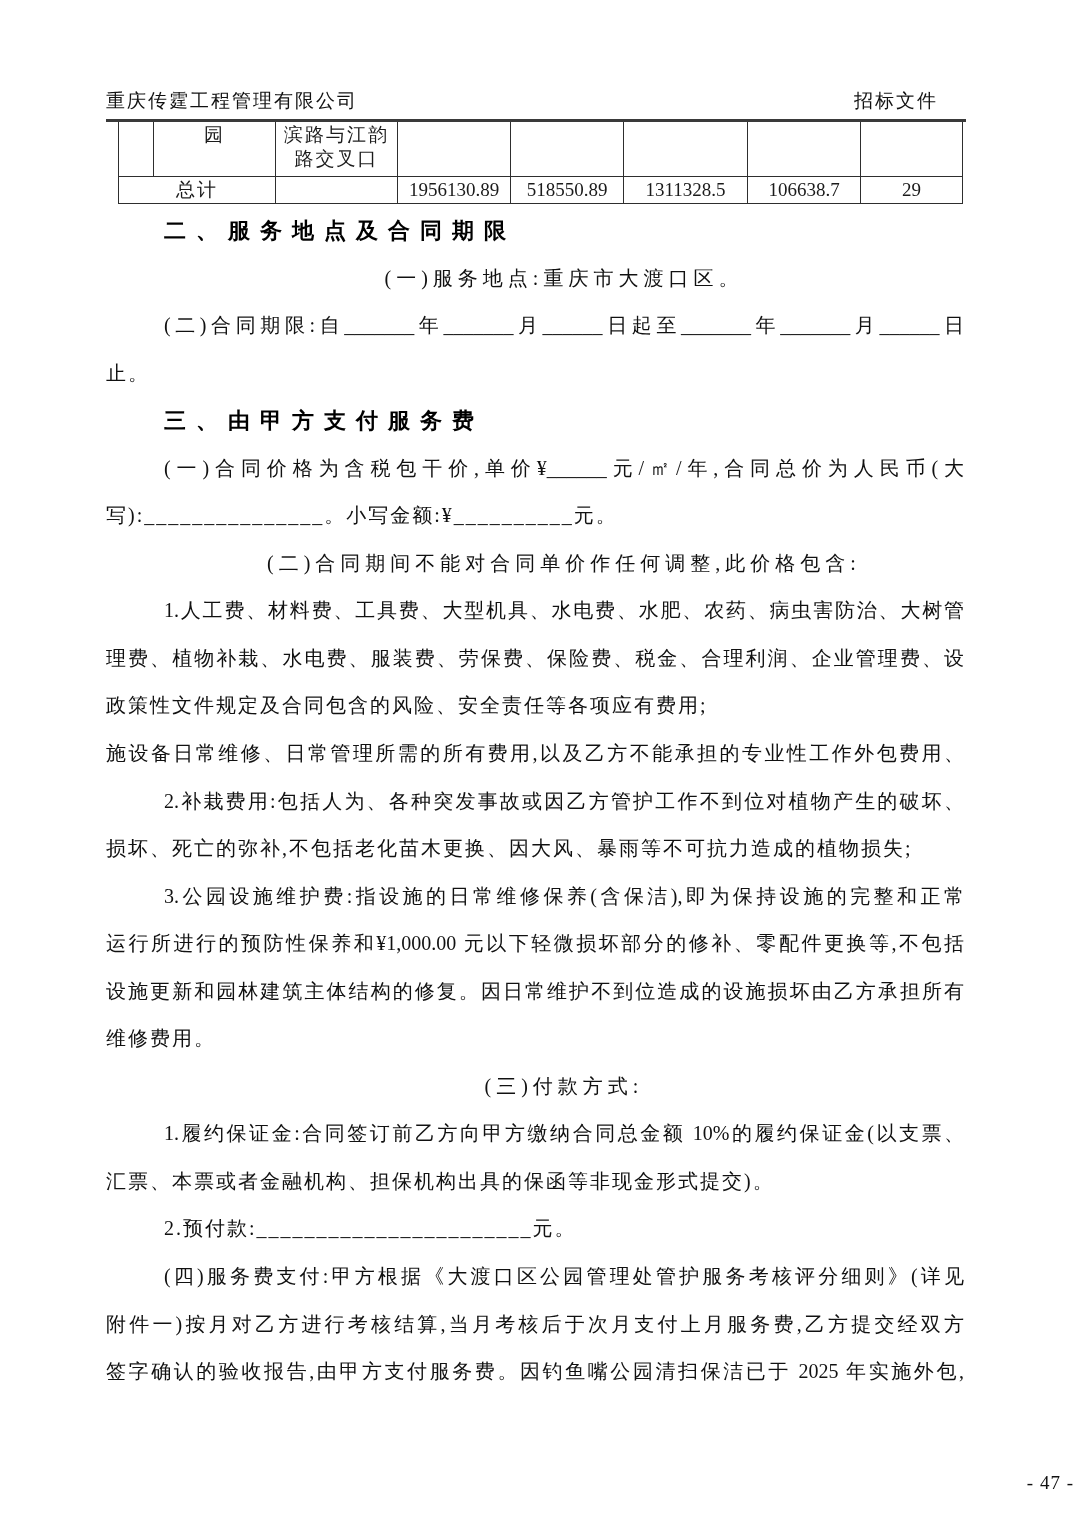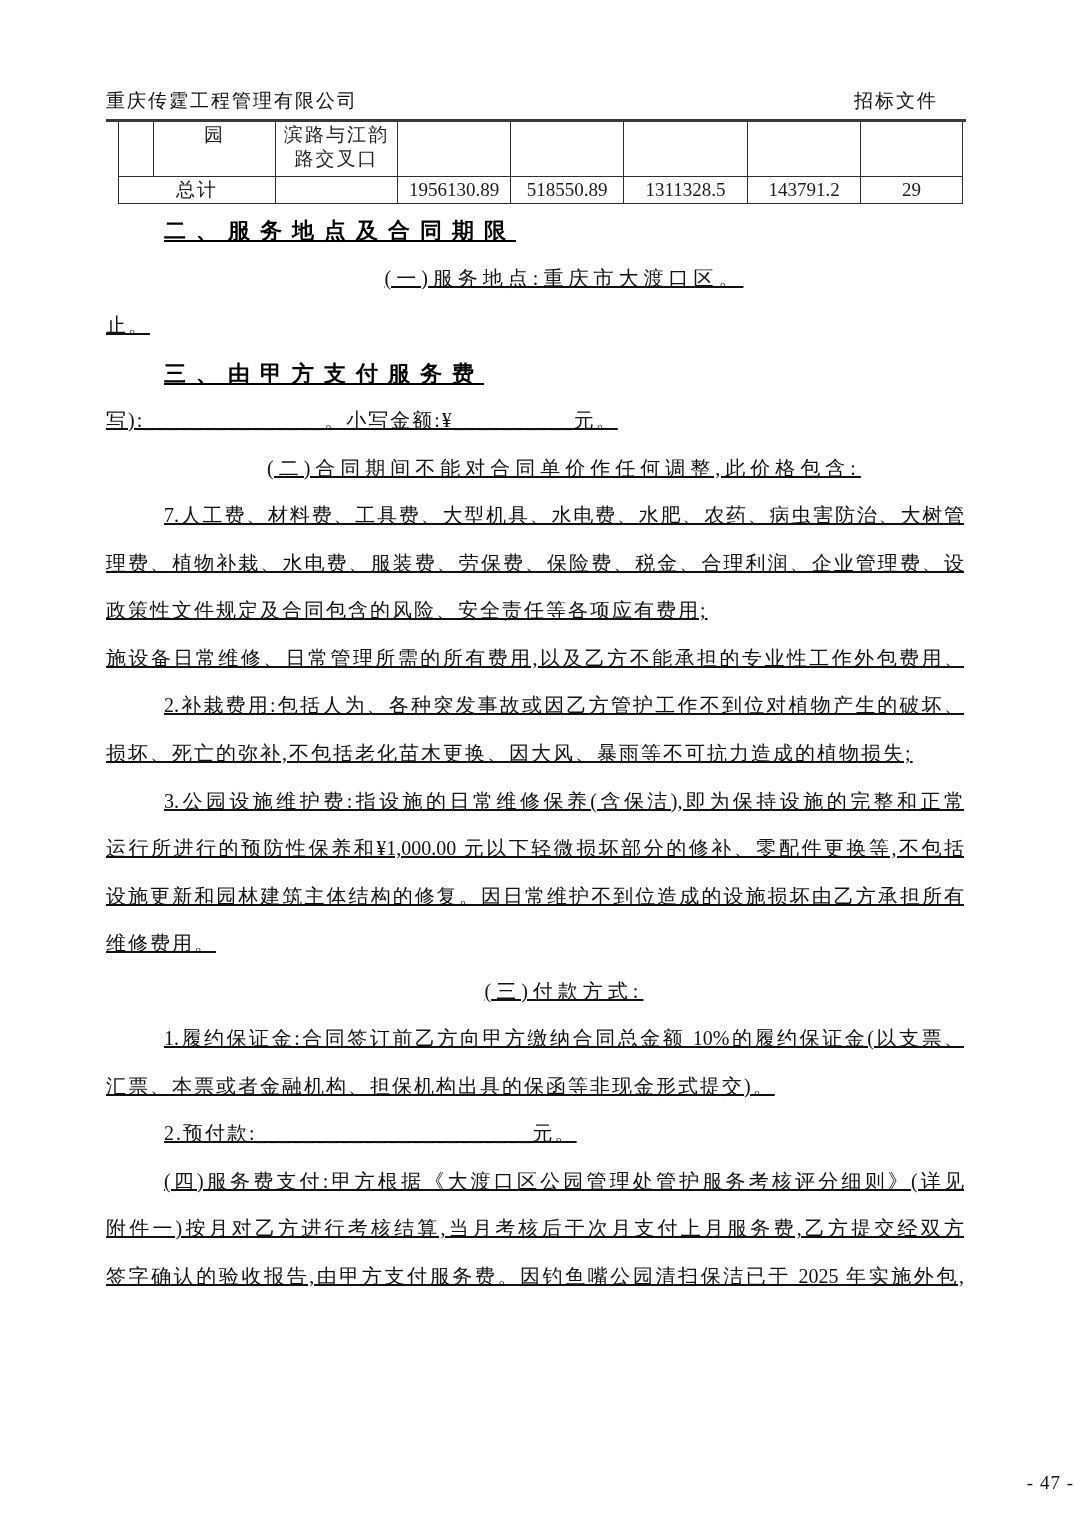--- a/index.html
+++ b/index.html
@@ -62,21 +62,20 @@
     margin-top: 3px;
     width: 858px;
   }
   .line {
     width: 858px;
     line-height: 47.55px;
     font-size: 20px;
     letter-spacing: 2px;
     white-space: pre-wrap;
     box-sizing: border-box;
-    text-decoration: underline;
   }
   .line.indent { padding-left: 58px; }
   .line.full {
     letter-spacing: 0;
     text-align: justify;
     text-align-last: justify;
     text-justify: inter-character;
   }
   .line.heading {
     font-weight: 700;
@@ -129,34 +128,36 @@
       <td></td>
       <td></td>
       <td></td>
     </tr>
     <tr class="r2">
       <td colspan="2" class="park">总计</td>
       <td></td>
       <td>1956130.89</td>
       <td>518550.89</td>
       <td>1311328.5</td>
-      <td>143791.2</td>
+      <td>106638.7</td>
       <td>29</td>
     </tr>
   </tbody>
     </table>
 
   <div class="bodytext">
     <div class="line heading indent">二、服务地点及合同期限</div>
     <div class="line solo indent">(一)服务地点:重庆市大渡口区。</div>
+    <div class="line full indent">(二)合同期限:自_______年_______月______日起至_______年_______月______日</div>
     <div class="line">止。</div>
     <div class="line heading indent">三、由甲方支付服务费</div>
+    <div class="line full indent">(一)合同价格为含税包干价,单价¥______元/㎡/年,合同总价为人民币(大</div>
     <div class="line">写):_______________。小写金额:¥__________元。</div>
     <div class="line solo indent">(二)合同期间不能对合同单价作任何调整,此价格包含:</div>
-    <div class="line full indent">7.人工费、材料费、工具费、大型机具、水电费、水肥、农药、病虫害防治、大树管</div>
+    <div class="line full indent">1.人工费、材料费、工具费、大型机具、水电费、水肥、农药、病虫害防治、大树管</div>
     <div class="line full">理费、植物补栽、水电费、服装费、劳保费、保险费、税金、合理利润、企业管理费、设</div>
     <div class="line">政策性文件规定及合同包含的风险、安全责任等各项应有费用;</div>
     <div class="line full">施设备日常维修、日常管理所需的所有费用,以及乙方不能承担的专业性工作外包费用、</div>
     <div class="line full indent">2.补栽费用:包括人为、各种突发事故或因乙方管护工作不到位对植物产生的破坏、</div>
     <div class="line">损坏、死亡的弥补,不包括老化苗木更换、因大风、暴雨等不可抗力造成的植物损失;</div>
     <div class="line full indent">3.公园设施维护费:指设施的日常维修保养(含保洁),即为保持设施的完整和正常</div>
     <div class="line full">运行所进行的预防性保养和¥1,000.00 元以下轻微损坏部分的修补、零配件更换等,不包括</div>
     <div class="line full">设施更新和园林建筑主体结构的修复。因日常维护不到位造成的设施损坏由乙方承担所有</div>
     <div class="line">维修费用。</div>
     <div class="line solo indent">(三)付款方式:</div>

